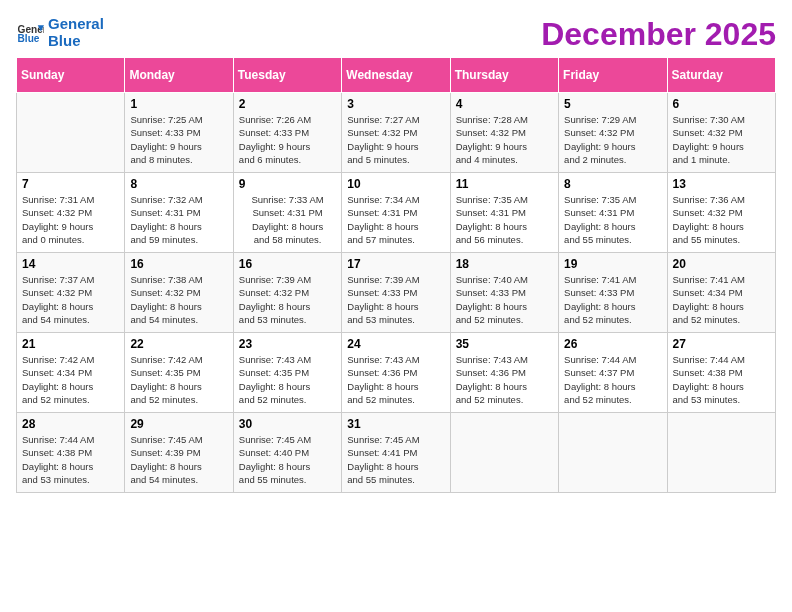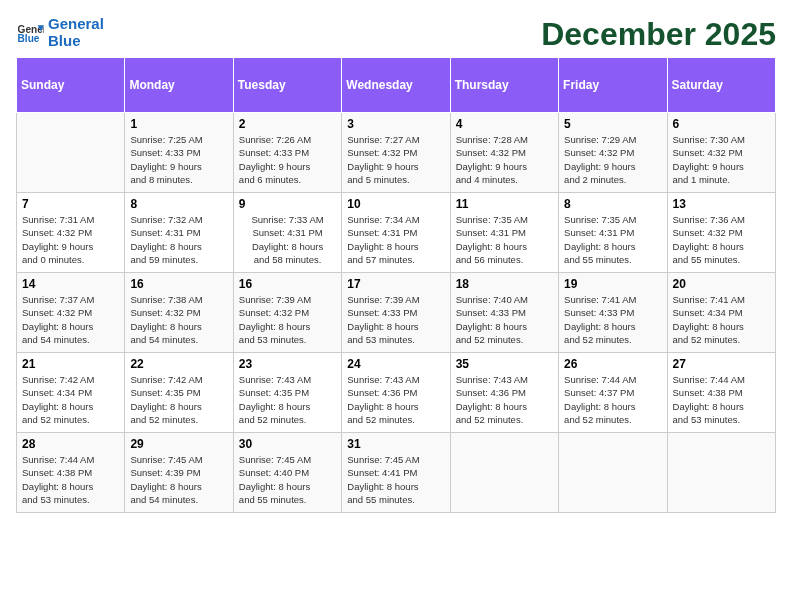--- a/index.html
+++ b/index.html
@@ -33,35 +33,35 @@
     .logo-icon {
       width: 28px;
       height: 28px;
     }
     .title-block {
       text-align: right;
     }
     .month-title {
       font-size: 32px;
       font-weight: bold;
-      color: #14532d;
+      color: #a21caf;
     }
     .subtitle {
       font-size: 14px;
       color: #555;
     }
     table {
       width: 100%;
       border-collapse: collapse;
       font-size: 11px;
     }
     thead tr th {
-      background: #8b5cf6;
+      background: #ec4899;
       color: #fff;
-      padding: 20px 4px;
+      padding: 10px 4px;
       text-align: left;
       font-size: 12px;
       font-weight: bold;
       border: 1px solid #fff;
     }
     tbody tr td {
       border: 1px solid #ccc;
       padding: 4px 5px;
       vertical-align: top;
       height: 80px;

